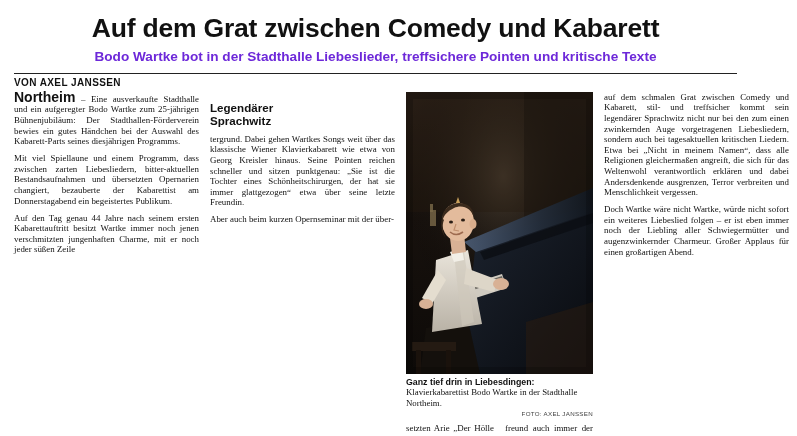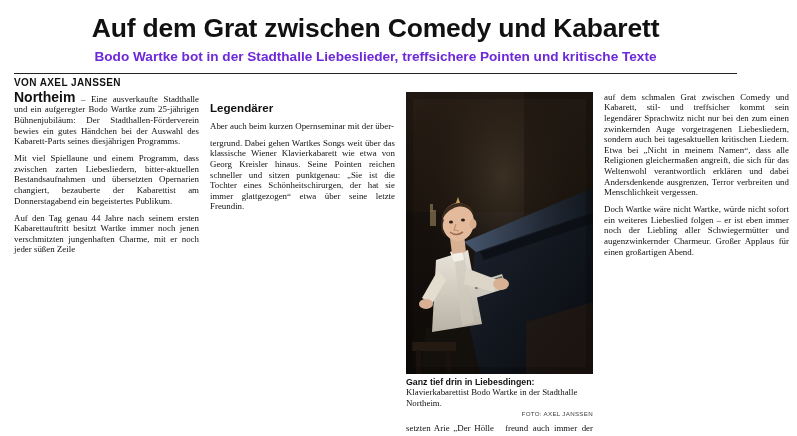--- a/index.html
+++ b/index.html
@@ -155,23 +155,24 @@
 
     <div class="col">
       <p class="body"><span class="lead-in">Northeim</span><span> – Eine ausverkaufte Stadthalle und ein aufgeregter Bodo Wartke zum 25-jährigen Bühnenjubiläum: Der Stadthallen-Förderverein bewies ein gutes Händchen bei der Auswahl des Kabarett-Parts seines diesjährigen Programms.</span></p>
       <p class="body">Mit viel Spiellaune und einem Programm, dass zwischen zarten Liebesliedern, bitter-aktuellen Bestandsaufnahmen und übersetzten Opernarien changiert, bezauberte der Kabarettist am Donnerstagabend ein begeistertes Publikum.</p>
       <p class="body">Auf den Tag genau 44 Jahre nach seinem ersten Kabarettauftritt besitzt Wartke immer noch jenen verschmitzten jungenhaften Charme, mit er noch jeder süßen Zeile</p>
     </div>
 
     <div class="col">
       <div class="sub-head">
         <span class="line1">Legendärer</span>
+        <span class="line2">Sprachwitz</span>
       </div>
+      <p class="body">tergrund. Dabei gehen Wartkes Songs weit über das klassische Wiener Klavierkabarett wie etwa von Georg Kreisler hinaus. Seine Pointen reichen schneller und sitzen punktgenau: „Sie ist die Tochter eines Schönheitschirurgen, der hat sie immer glattgezogen“ etwa über seine letzte Freundin.</p>
       <p class="body">Aber auch beim kurzen Opernseminar mit der über-</p>
-      <p class="body">tergrund. Dabei gehen Wartkes Songs weit über das klassische Wiener Klavierkabarett wie etwa von Georg Kreisler hinaus. Seine Pointen reichen schneller und sitzen punktgenau: „Sie ist die Tochter eines Schönheitschirurgen, der hat sie immer glattgezogen“ etwa über seine letzte Freundin.</p>
     </div>
 
     <div class="col wide">
       <div class="photo-wrap">
         <div class="photo">
           <svg viewBox="0 0 187 282" preserveAspectRatio="none" aria-hidden="true">
             <defs>
               <linearGradient id="bg" x1="0" y1="0" x2="0" y2="1">
                 <stop offset="0%" stop-color="#2b211a"></stop>
                 <stop offset="45%" stop-color="#17110d"></stop>

